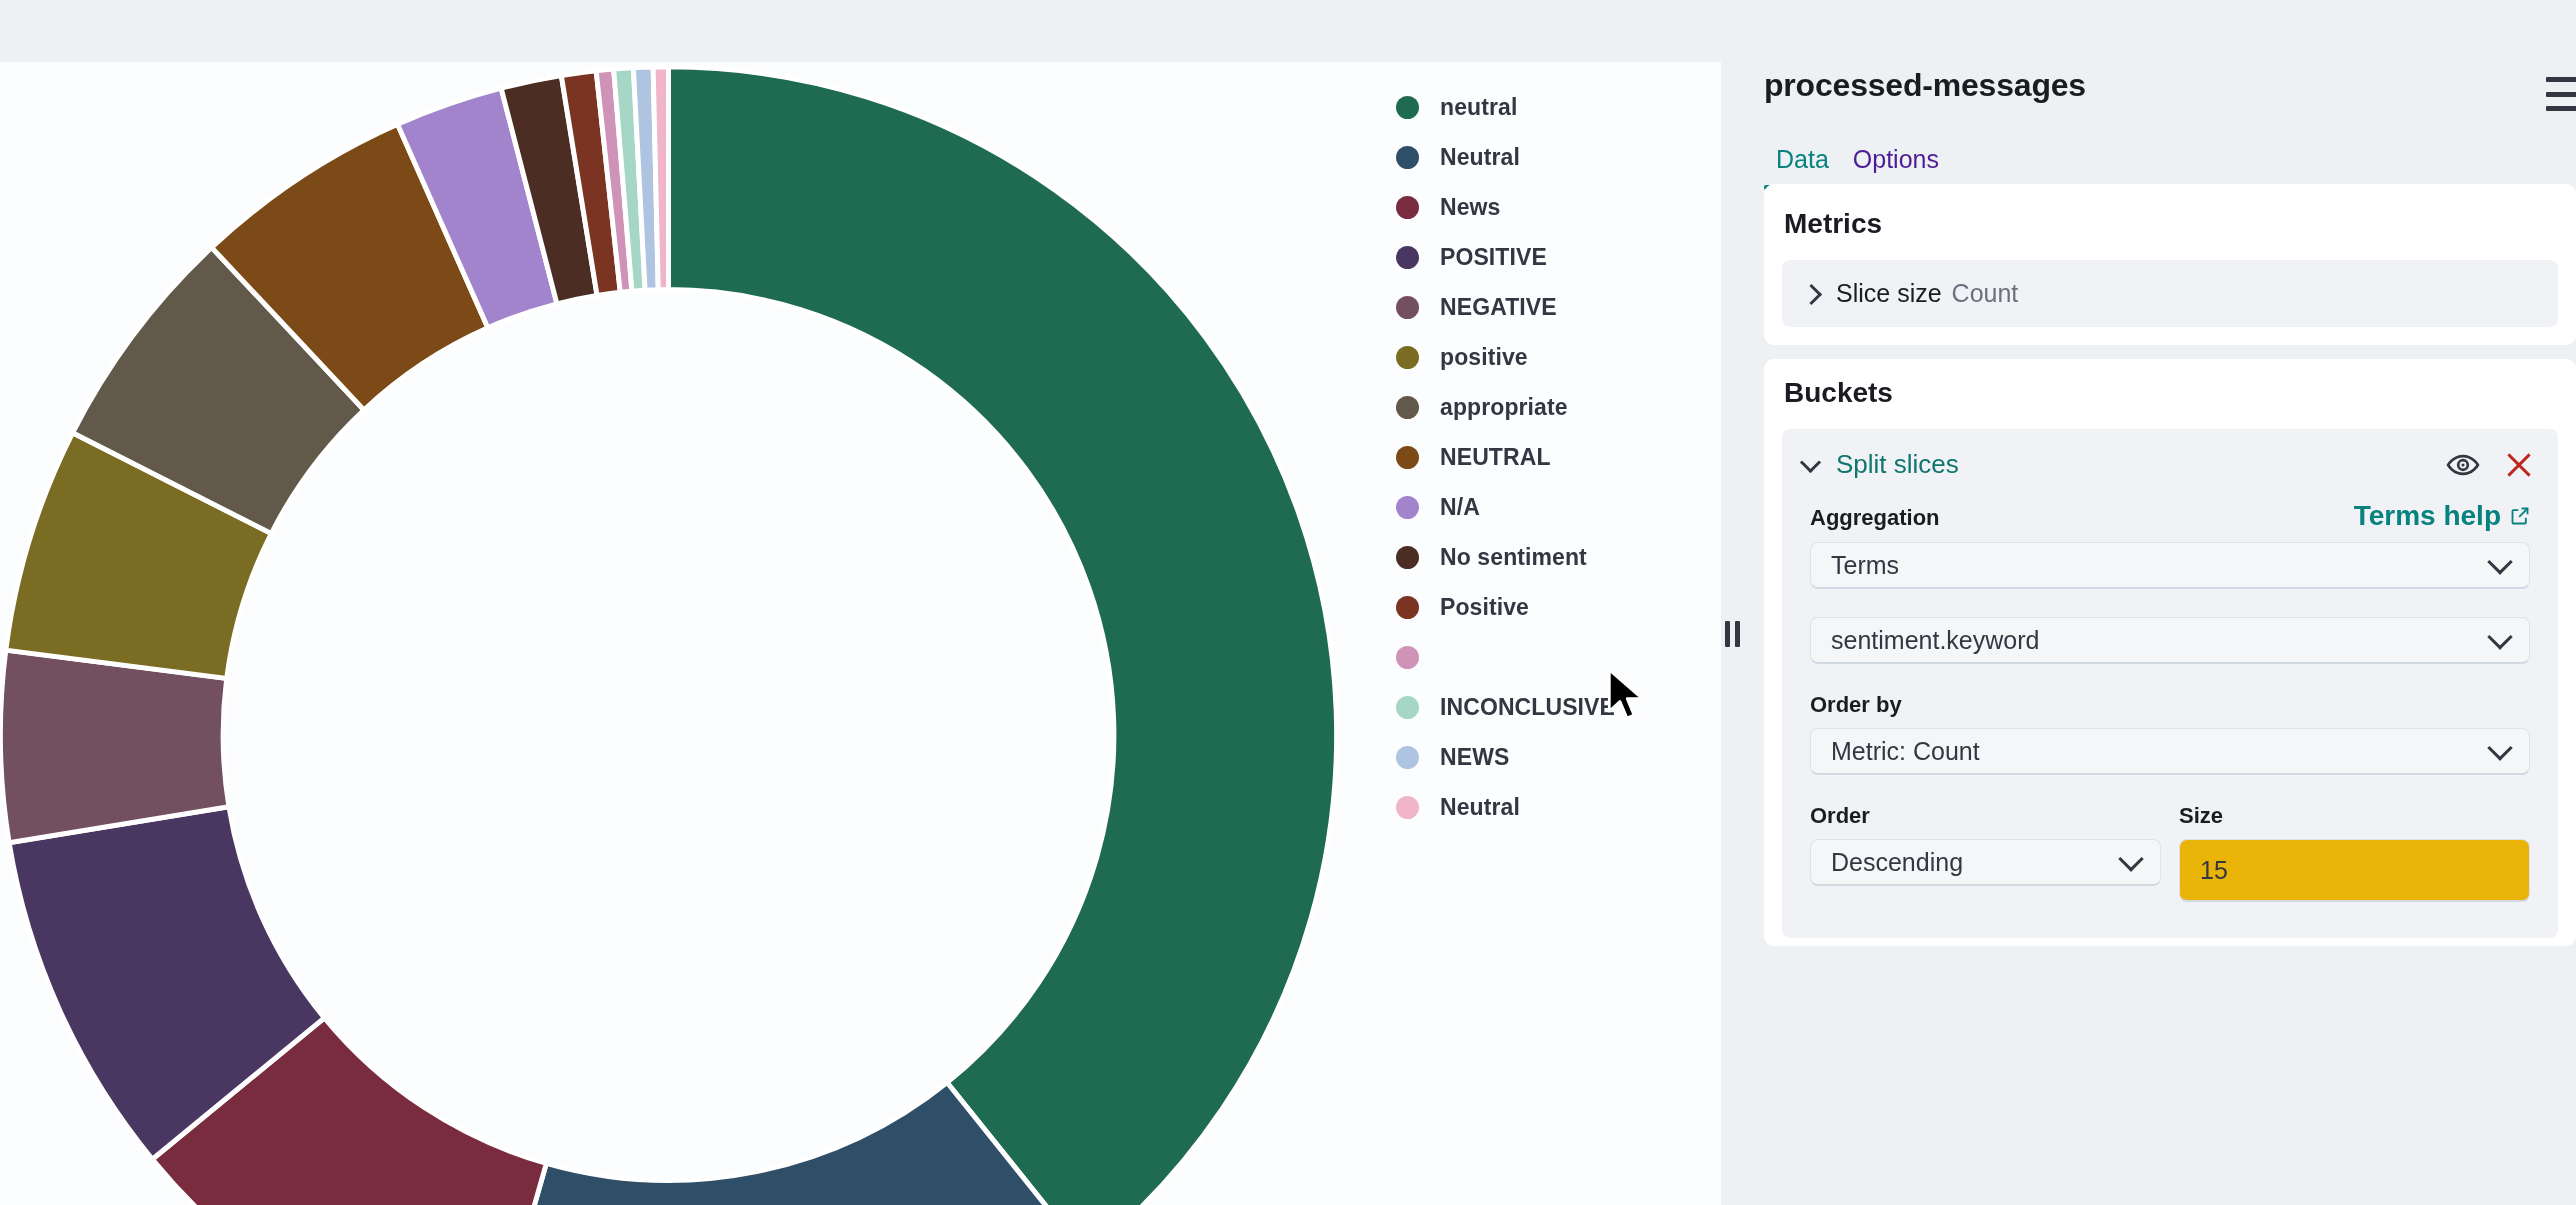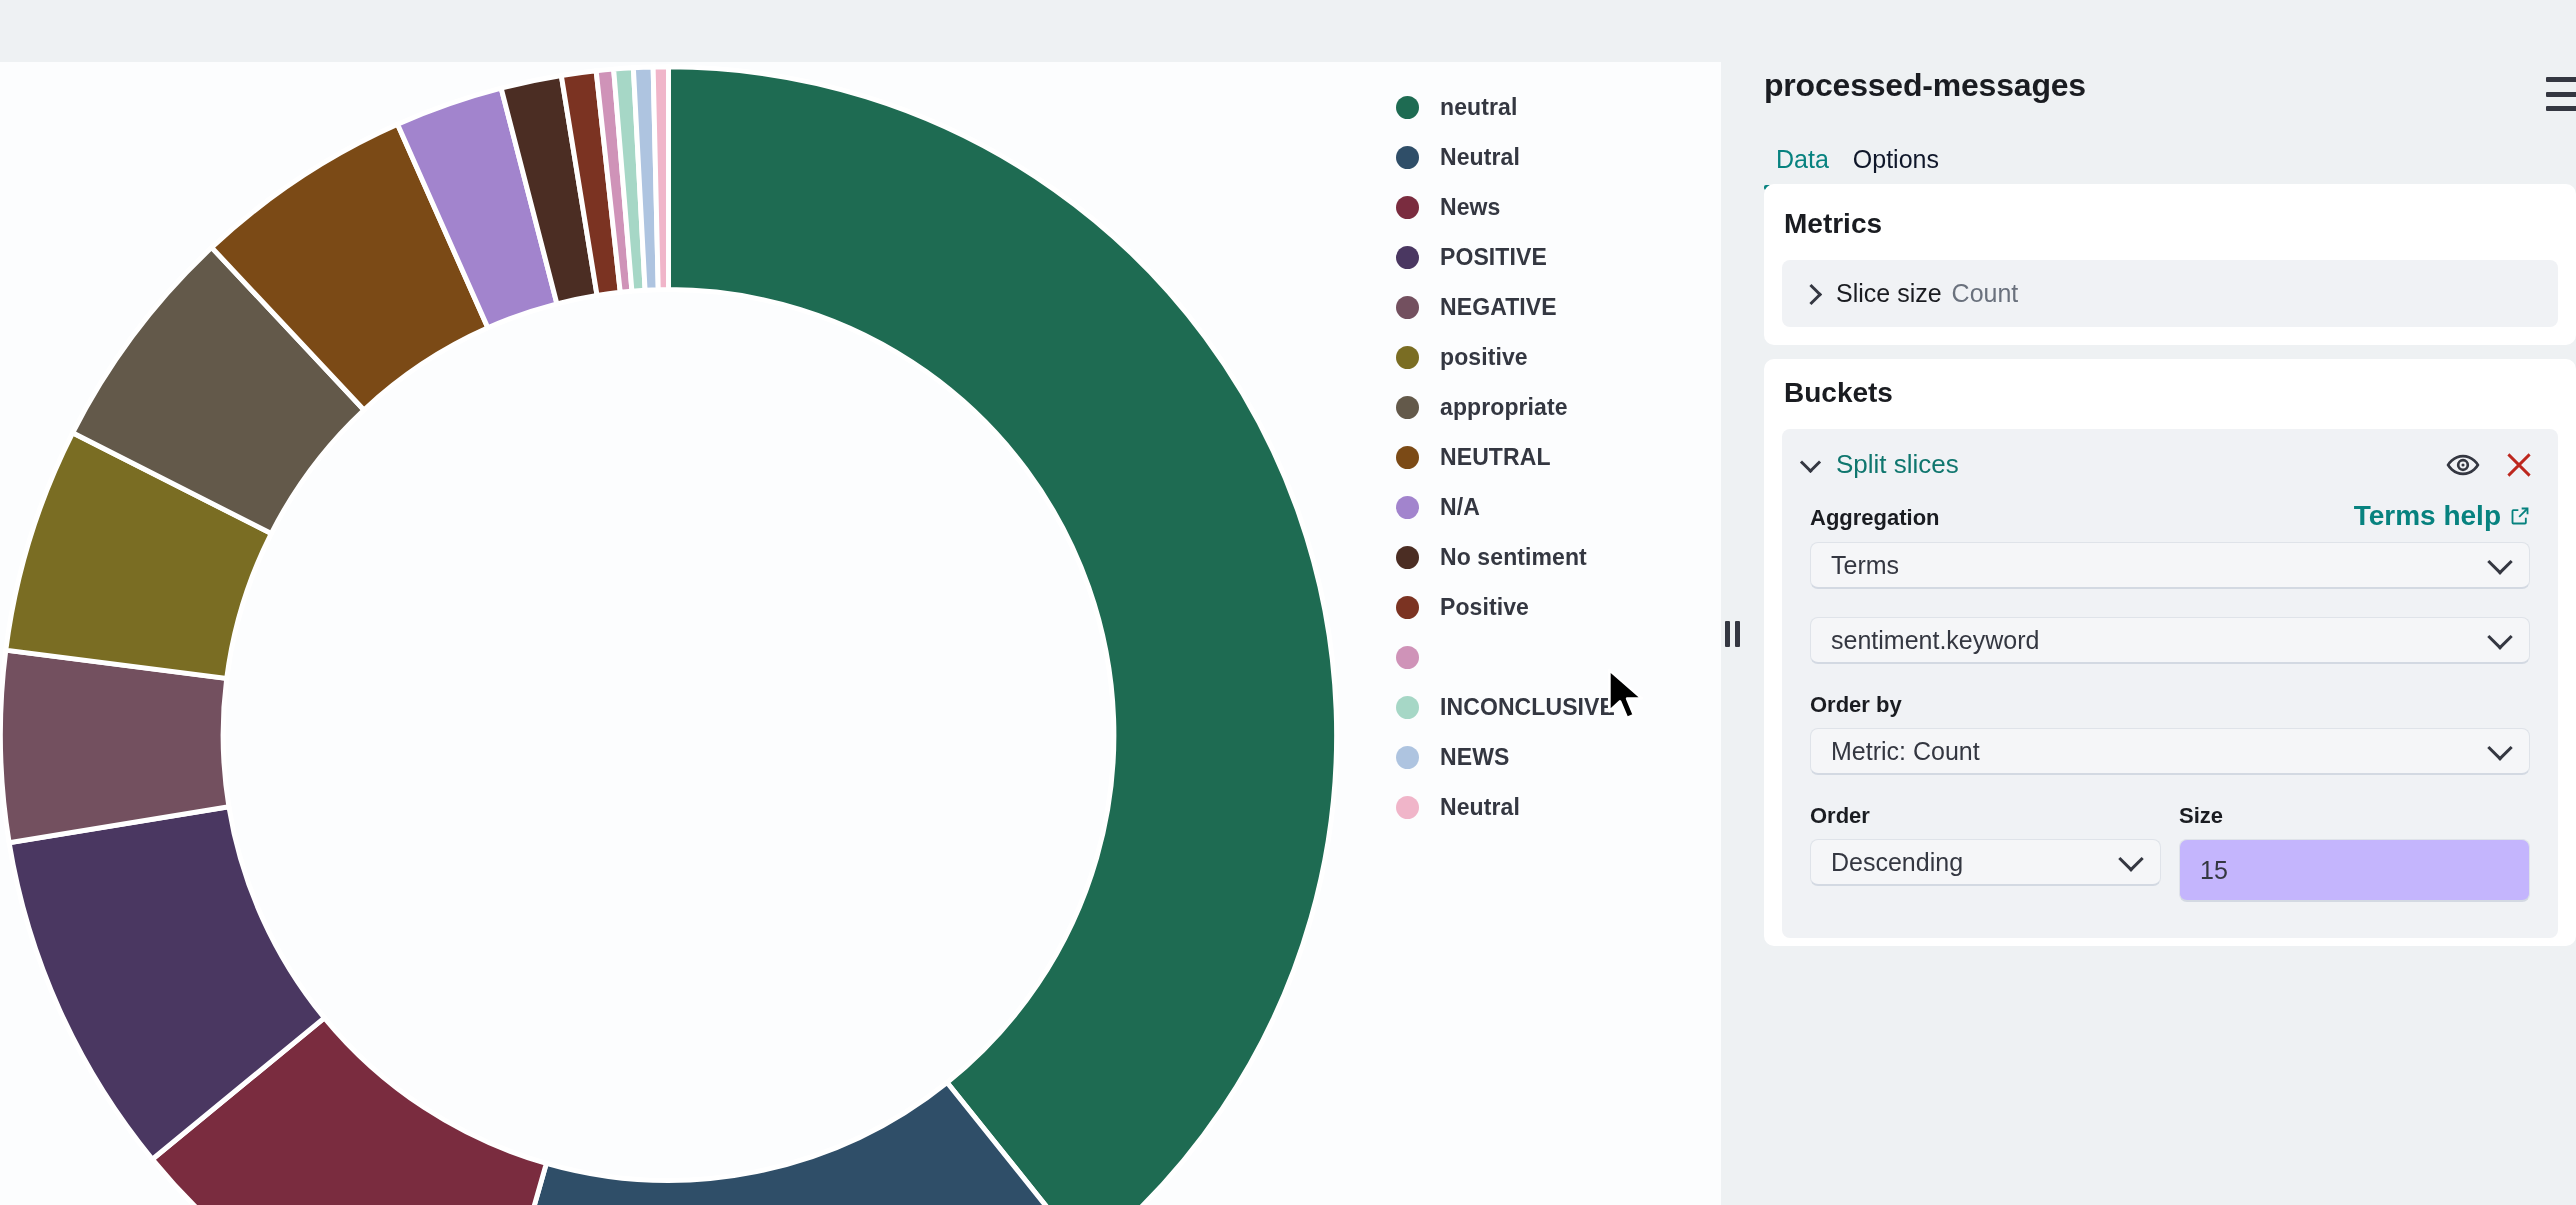--- a/index.html
+++ b/index.html
@@ -81,21 +81,21 @@
   }
   #menu-icon i { display: block; height: 5px; background: #343741; border-radius: 1px; }
 
   #tabs {
     position: absolute; left: 1742px; top: 147px;
     width: 834px; height: 61px;
     display: flex; align-items: flex-start; padding-left: 22px;
     background: #eef1f3;
   }
   .tab {
-    font-size: 25px; color: #0f172a; padding: 0 12px 18px 12px;
+    font-size: 25px; color: #4c1d95; padding: 0 12px 18px 12px;
     cursor: pointer; position: relative; line-height: 1;
   }
   .tab.active { color: #07827f; font-weight: 400; }
   .tab.active::after {
     content: ""; position: absolute; left: 0; right: 0; bottom: 0;
     height: 5px; background: #07827f; border-radius: 2px;
   }
 
   #editor-body {
     position: absolute; left: 1764px; top: 208px;
@@ -179,21 +179,21 @@
   .select .arrow {
     position: absolute; right: 20px; top: 50%;
     width: 18px; height: 18px; margin-top: -12px;
     border-right: 3px solid #343741; border-bottom: 3px solid #343741;
     transform: rotate(45deg);
   }
   .two-col { display: flex; gap: 18px; }
   .two-col > div { flex: 1; }
   .num-input {
     height: 63px;
-    background: #c4b5fd;
+    background: #eab308;
     border: 1px solid #dfe3e9;
     border-bottom: 2px solid #d3d9e2;
     border-radius: 8px;
     display: flex; align-items: center;
     padding: 0 20px;
     font-size: 25px; color: #343741;
     cursor: text;
   }
 
   

